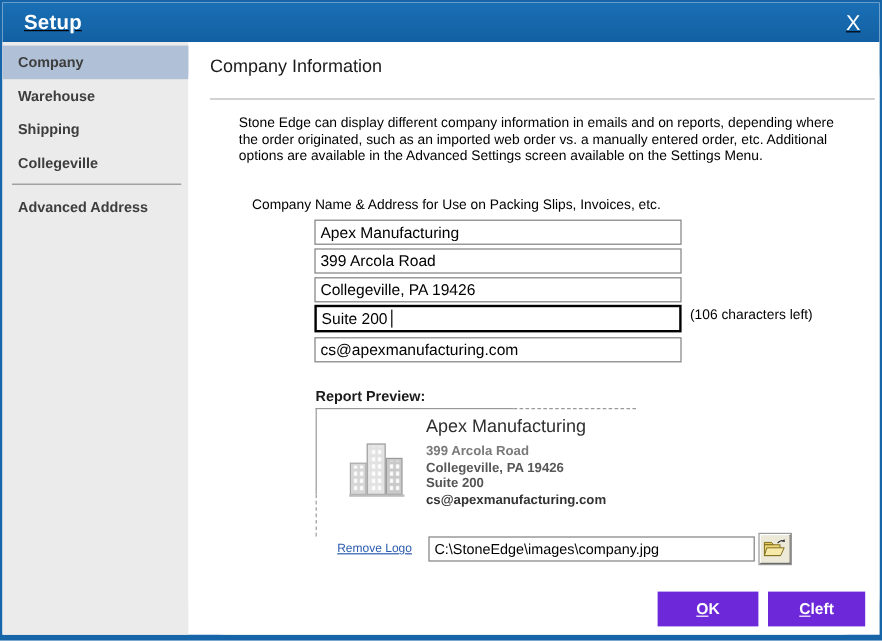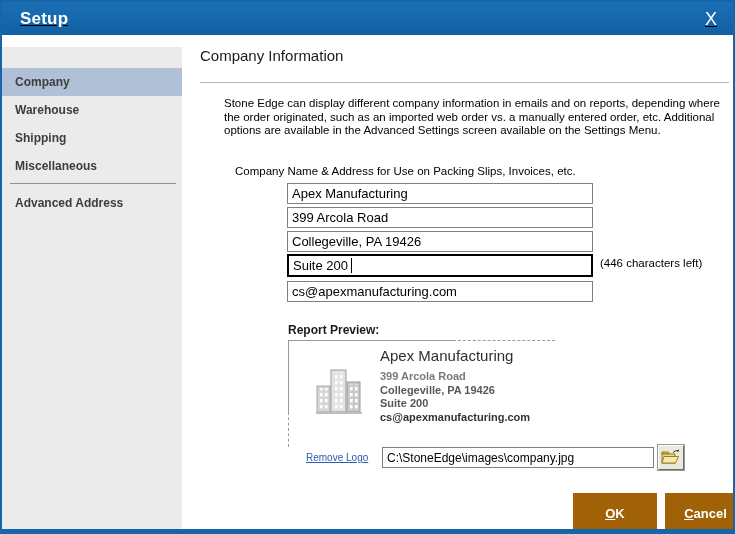--- a/index.html
+++ b/index.html
@@ -16,21 +16,21 @@
     display:flex; align-items:center; justify-content:space-between;
     padding:0 16px 0 18px;
     text-decoration:underline;
   }
   .title{ color:#fff; font-size:17px; font-weight:bold; letter-spacing:.2px; }
   .close{ color:#fff; font-size:18px; font-weight:400; cursor:pointer; line-height:1; }
 
   .bodyrow{ display:flex; height:494px; }
 
   .sidebar{
-    width:180px; background:#ebebeb; padding-top:21px; flex:none;margin-top:12px;
+    width:155px; background:#ebebeb; padding-top:3px; flex:none;
   }
   .nav-item{
     height:28px; line-height:28px; padding-left:13px;
     font-size:12px; font-weight:bold; color:#3d3d3d; cursor:pointer;
     white-space:nowrap;
   }
   .nav-item.selected{ background:#b0c1d7; }
   .nav-divider{ border:none; border-top:1px solid #909090; margin:3px 6px 5px 8px; }
 
   .content{ position:relative; flex:1; background:#fff;border-radius:31px; }
@@ -75,22 +75,22 @@
   .remove-link{ position:absolute; left:124px; top:417px; font-size:10px; color:#2b5cad; text-decoration:underline; cursor:pointer; }
   .path-box{ position:absolute; left:200px; top:412px; width:272px; height:21px; font-size:12px; }
   .folder-btn{
     position:absolute; left:476px; top:410px; width:26px; height:25px;
     background:#ece9d8; border:1px solid; border-color:#fff #6b6b6b #6b6b6b #fff;
     outline:1px solid #9a9a9a; display:flex; align-items:center; justify-content:center;
     cursor:pointer; padding:0;
   }
 
   .btn{
-    position:absolute; top:458px; height:41px; border:none;
-    background:#a16207; color:#fff; font-size:13px; font-weight:bold;
+    position:absolute; top:458px; height:29px; border:none;
+    background:#6d28d9; color:#fff; font-size:13px; font-weight:bold;
     font-family:"Liberation Sans","DejaVu Sans",sans-serif; cursor:pointer;
   }
   .btn .ak{ text-decoration:underline; }
   .btn-ok{ left:391px; width:84px; }
   .btn-cancel{ left:483px; width:81px; }
 </style>
 </head>
 <body>
 
 <div class="window">
@@ -99,21 +99,21 @@
     <span class="title">Setup</span>
     <span class="close">X</span>
   </div>
 
   <div class="bodyrow">
 
     <nav class="sidebar">
       <div class="nav-item selected">Company</div>
       <div class="nav-item">Warehouse</div>
       <div class="nav-item">Shipping</div>
-      <div class="nav-item">Miscellaneous</div>
+      <div class="nav-item">Collegeville</div>
       <hr class="nav-divider">
       <div class="nav-item">Advanced Address</div>
     </nav>
 
     <main class="content">
 
       <h1 class="heading">Company Information</h1>
       <hr class="heading-rule">
 
       <p class="desc">Stone Edge can display different company information in emails and on reports, depending where the order originated, such as an imported web order vs. a manually entered order, etc.  Additional options are available in the Advanced Settings screen available on the Settings Menu.</p>
@@ -135,21 +135,21 @@
         <input class="tbox" style="left: 105px;" type="text" value="Collegeville, PA 19426">
       </div>
 
       <div class="frow" style="left:0; top:219px; width:576px; height:23px;">
         <span class="flabel" style="right:auto; left:60px; width:90px; top:4px;">Info 3</span>
         <span class="frow-wrap" style="top:0; height:23px;">
           <input class="tbox focused" type="text" value="Suite 200" style="">
           <span class="caret"></span>
         </span>
       </div>
-      <div class="char-note">(446 characters left)</div>
+      <div class="char-note">(106 characters left)</div>
 
       <div class="frow" style="left:0; top:246px; width:576px;">
         <span class="flabel" style="right:auto; left:60px; width:90px;">Info 4</span>
         <input class="tbox" style="left: 105px;" type="text" value="cs@apexmanufacturing.com">
       </div>
 
       <div class="preview-label">Report Preview:</div>
 
       <div class="preview-box">
         <span class="pb-top-solid"></span>
@@ -193,17 +193,17 @@
             <path d="M1 4 h6 l1.5 2 H1 Z" fill="#e8c95c" stroke="#7a6a1a" stroke-width="0.8"></path>
             <rect x="1" y="6" width="13" height="9" fill="#f0d878" stroke="#7a6a1a" stroke-width="0.8"></rect>
             <path d="M3 8.5 h14.5 l-3 6.5 H1 Z" fill="#f7e9a8" stroke="#7a6a1a" stroke-width="0.8"></path>
             <path d="M12 4.5 q3 -3 5 -1.5" fill="none" stroke="#333" stroke-width="1"></path>
             <path d="M17.6 1.2 l0.6 2.4 -2.4 -0.4 Z" fill="#333"></path>
           </svg>
         </span>
       </button>
 
       <button class="btn btn-ok"><span class="ak">O</span><span>K</span></button>
-      <button class="btn btn-cancel"><span class="ak">C</span><span>ancel</span></button>
+      <button class="btn btn-cancel"><span class="ak">C</span><span>left</span></button>
 
     </main>
   </div>
 </div>
 
 </body></html>

